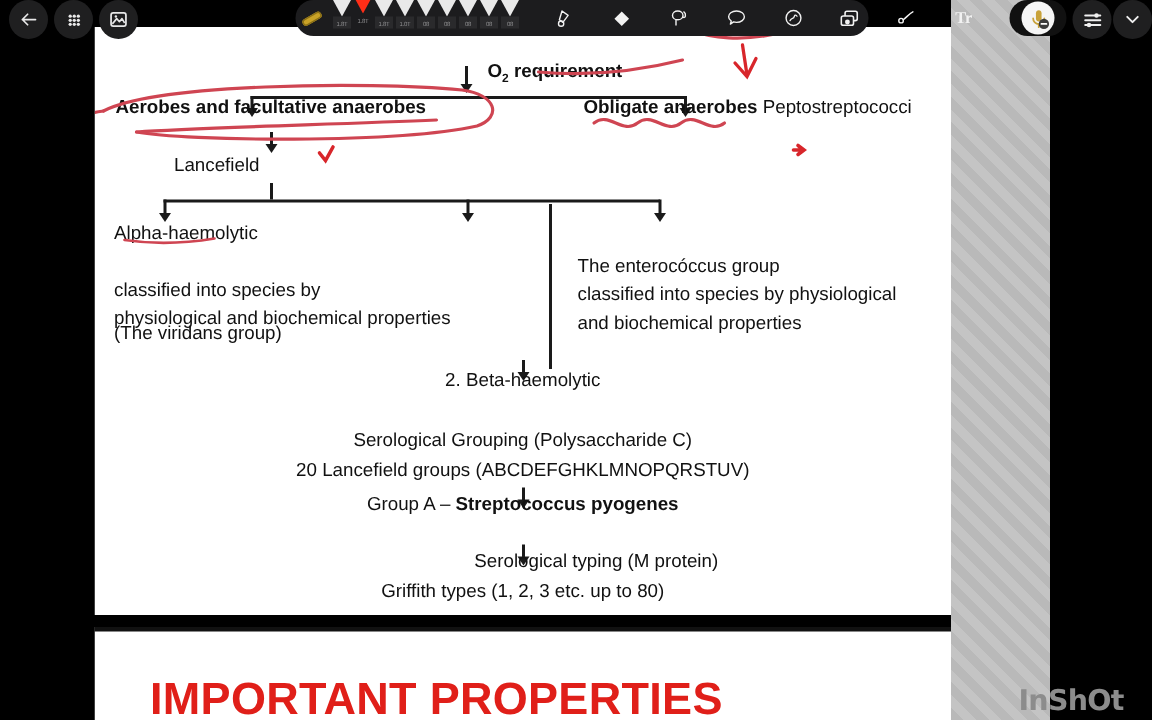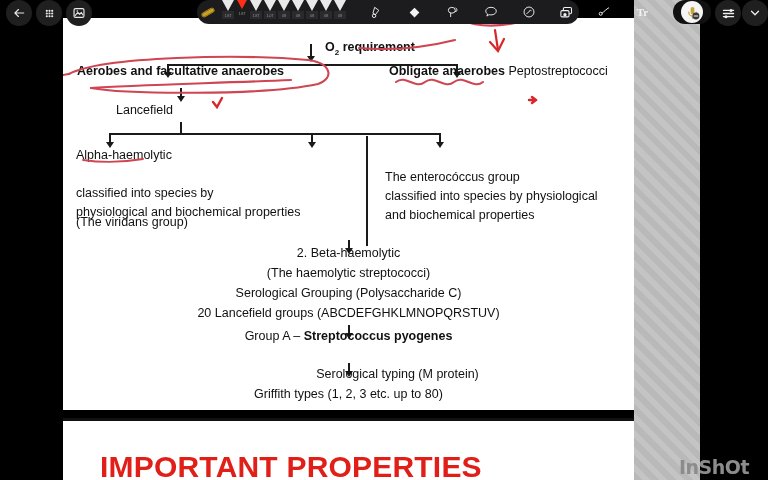--- a/index.html
+++ b/index.html
@@ -154,21 +154,20 @@
     <div class="t sz13" style="left:13px;top:130px;">Alpha-haemolytic</div>
     <div class="t sz13" style="left:13px;top:149px;margin-top:48px;">(The  viridans  group)</div>
     <div class="t sz13" style="left:13px;top:168px;">classified  into  species  by</div>
     <div class="t sz13" style="left:13px;top:187px;">physiological  and  biochemical  properties</div>
 
     <div class="t sz13" style="left:322px;top:152px;">The  enterocóccus  group</div>
     <div class="t sz13" style="left:322px;top:171px;">classified  into  species  by  physiological</div>
     <div class="t sz13" style="left:322px;top:190px;">and  biochemical  properties</div>
 
     <div class="t sz13" style="left:0px;top:228px;width:571px;text-align:center;">2.  Beta-haemolytic</div>
-    <div class="t sz13" style="left:0px;top:248px;width:571px;text-align:center;">(The  haemolytic  streptococci)</div>
     <div class="t sz13" style="left:0px;top:268px;width:571px;text-align:center;">Serological  Grouping  (Polysaccharide  C)</div>
     <div class="t sz13" style="left:0px;top:288px;width:571px;text-align:center;">20  Lancefield  groups  (ABCDEFGHKLMNOPQRSTUV)</div>
     <div class="t sz13" style="left:0px;top:311px;width:571px;text-align:center;">
       <span>Group  A  –  </span><span class="b">Streptococcus  pyogenes</span>
     </div>
     <div class="t sz13" style="left:0px;top:349px;width:669px;text-align:center;">Serological  typing  (M  protein)</div>
     <div class="t sz13" style="left:0px;top:369px;width:571px;text-align:center;">Griffith  types  (1,  2,  3  etc.  up  to  80)</div>
 
     <svg class="ink" style="left:0;top:0;width:571px;height:392px;" viewBox="0 0 571 392">
       <g fill="none" stroke="#cf4552" stroke-width="2.1" stroke-linecap="round">

